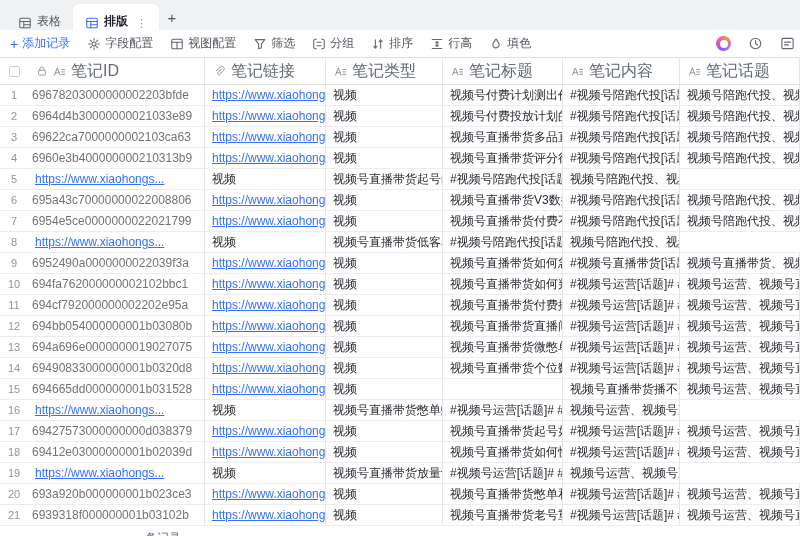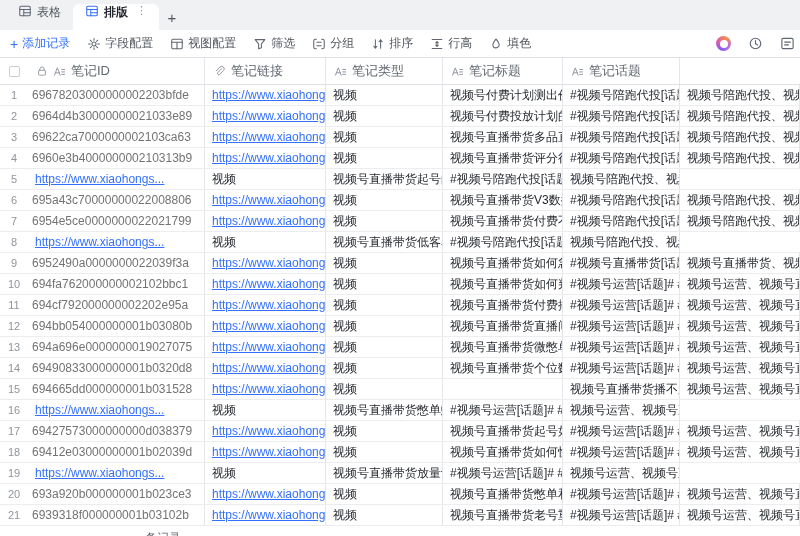--- a/index.html
+++ b/index.html
@@ -9,39 +9,39 @@
     font-family:"Liberation Sans","DejaVu Sans",sans-serif;
     color:#1f2329; -webkit-font-smoothing:antialiased;
   }
   svg { display:block; }
   .ic { stroke:#5f6672; stroke-width:1.2; fill:none; stroke-linecap:round; stroke-linejoin:round; }
   .ic.blue { stroke:#3370ff; }
   .ic.lt { stroke:#8f959e; }
 
   
   .tabbar { height:30px; background:#eff1f3; display:flex; align-items:flex-end; padding-left:6px; }
-  .vtab { height:26px; display:flex; align-items:flex-start; gap:5px; padding:0 12px; font-size:12px; color:#51565d; cursor:pointer; }
+  .vtab { height:26px; display:flex; align-items:flex-end; gap:5px; padding:0 12px; font-size:12px; color:#51565d; cursor:pointer; }
   .vtab.active { background:#fff; border-radius:6px 6px 0 0; color:#1f2329; font-weight:bold; }
   .vtab .more { color:#8f959e; font-size:11px; margin-left:3px; font-weight:normal; }
   .addtab { width:26px; height:26px; display:flex; align-items:center; justify-content:center; color:#51565d; font-size:15px; cursor:pointer; }
 
   
   .toolbar { height:28px; background:#fff; border-bottom:1px solid #dee0e3; display:flex; align-items:center; padding:0 10px; font-size:12px; color:#51565d; }
   .tbtn { display:flex; align-items:center; gap:4px; margin-right:17px; cursor:pointer; white-space:nowrap; }
   .tbtn.primary { color:#3370ff; }
   .plus { font-size:14px; line-height:1; }
   .right-icons { margin-left:auto; display:flex; align-items:center; gap:17px; padding-right:0; }
   .ai-ring { width:15px; height:15px; border-radius:50%; position:relative;
     background:conic-gradient(from 210deg,#8a5cf5,#e45fa3,#f2904a,#b36bf0,#8a5cf5); }
   .ai-ring::after { content:""; position:absolute; inset:3.5px; background:#fff; border-radius:50%; }
   .cuticon { margin-right:-5px; }
 
   
   .grid-cols { display:grid; grid-template-columns:28px 177px 121px 117px 120px 117px 120px; }
-  .thead { height:27px; border-bottom:1px solid #dee0e3; font-size:13px; color:#646a73; background:#fff; }
+  .thead { height:27px; border-bottom:1px solid #dee0e3; font-size:16px; color:#646a73; background:#fff; }
   .thead > div { display:flex; align-items:center; gap:5px; padding:0 8px; border-right:1px solid #e4e6ea; overflow:hidden; white-space:nowrap; }
   .thead .h-num { justify-content:center; border-right:none; padding:0; }
   .cb { width:11px; height:11px; border:1px solid #c9ccd1; border-radius:2px; background:#fff; }
 
   .trow { height:21px; border-bottom:1px solid #ebedef; font-size:12px; background:#fff; }
   .trow > div { line-height:20px; padding:0 7px; border-right:1px solid #e4e6ea; overflow:hidden; white-space:nowrap; }
   .c-num { color:#8f959e; font-size:11px; text-align:center; padding:0 2px !important; border-right:none !important; }
   .c-id { color:#737373; padding-left:4px !important; }
   .c-link { color:#3370ff; text-decoration:underline; cursor:pointer; }
   .c-type,.c-title,.c-content,.c-topic { color:#1f2329; }
@@ -196,20 +196,28 @@
         </svg>
     </span>
     <span>笔记标题</span>
   </div>
   <div>
     <span>
       <svg class="ic lt" width="13" height="13" viewBox="0 0 16 16">
           <path d="M1.8 12.5L5.3 3.5l3.5 9 M3 9.6h4.6 M10.8 5.5h3.4 M10.8 8.5h3.4 M10.8 11.5h3.4"></path>
         </svg>
     </span>
+    <span>笔记内容</span>
+  </div>
+  <div>
+    <span>
+      <svg class="ic lt" width="13" height="13" viewBox="0 0 16 16">
+          <path d="M1.8 12.5L5.3 3.5l3.5 9 M3 9.6h4.6 M10.8 5.5h3.4 M10.8 8.5h3.4 M10.8 11.5h3.4"></path>
+        </svg>
+    </span>
     <span>笔记话题</span>
   </div>
 </div>
 
 <div>
     <div class="trow grid-cols">
       <div class="c-num">1</div>
       <div class="c-id">69678203000000002203bfde</div>
       <div class="c-link">https://www.xiaohongs...</div>
       <div class="c-type">视频</div>

